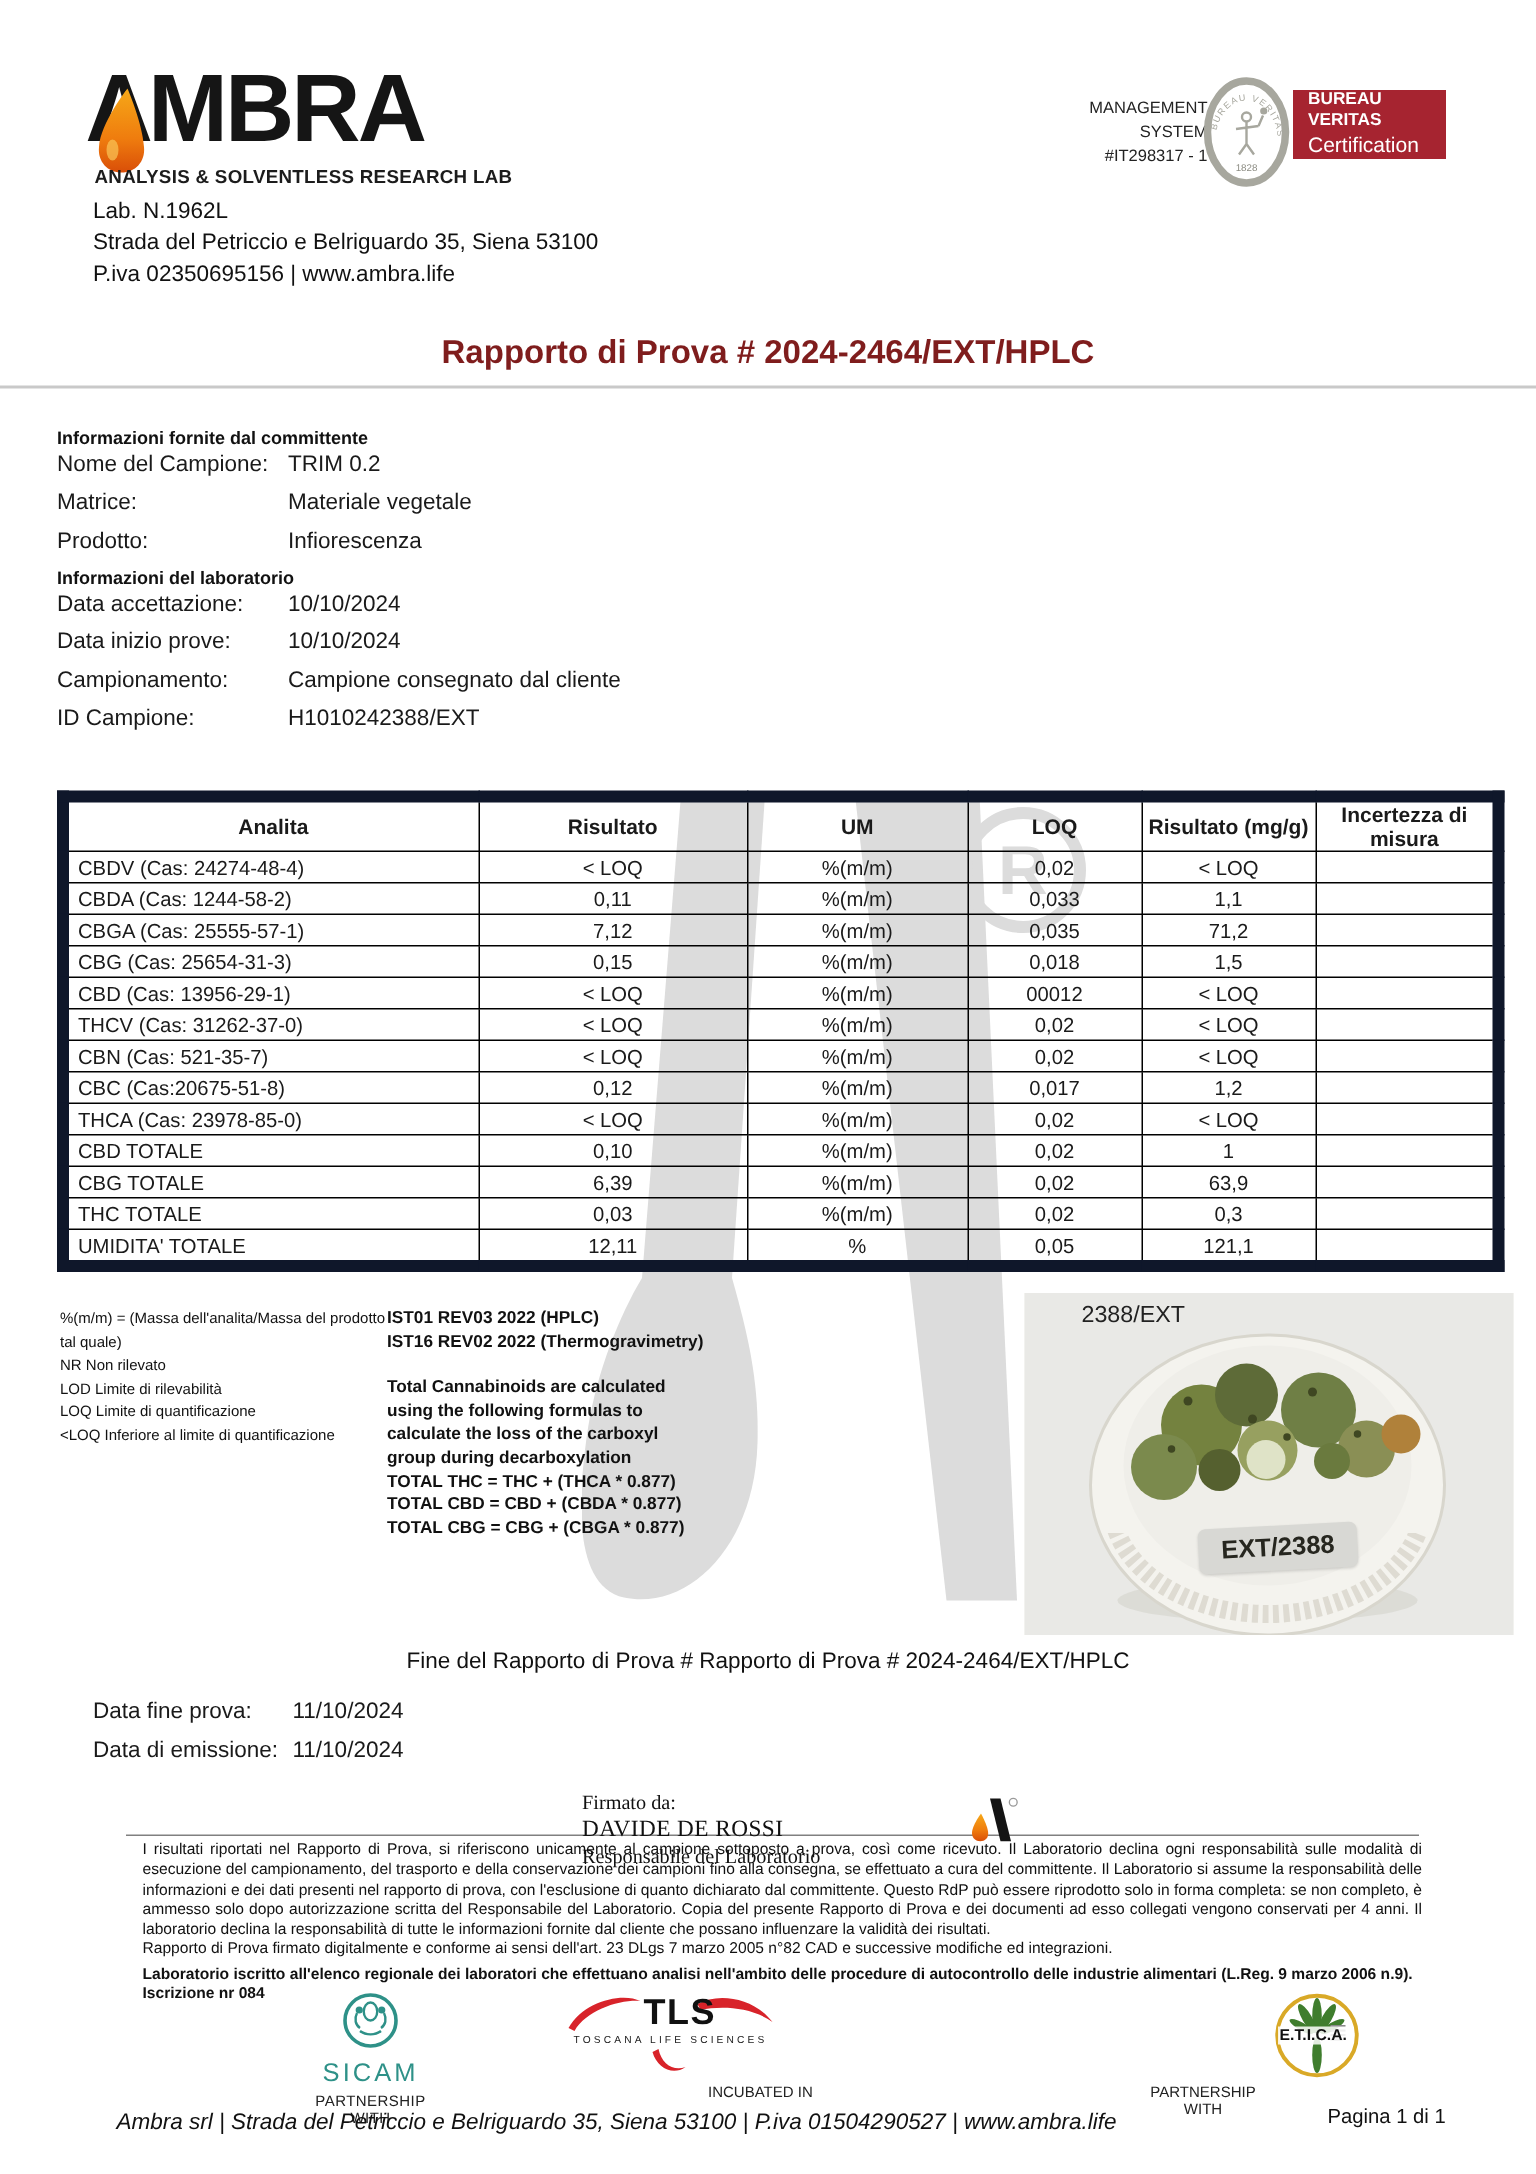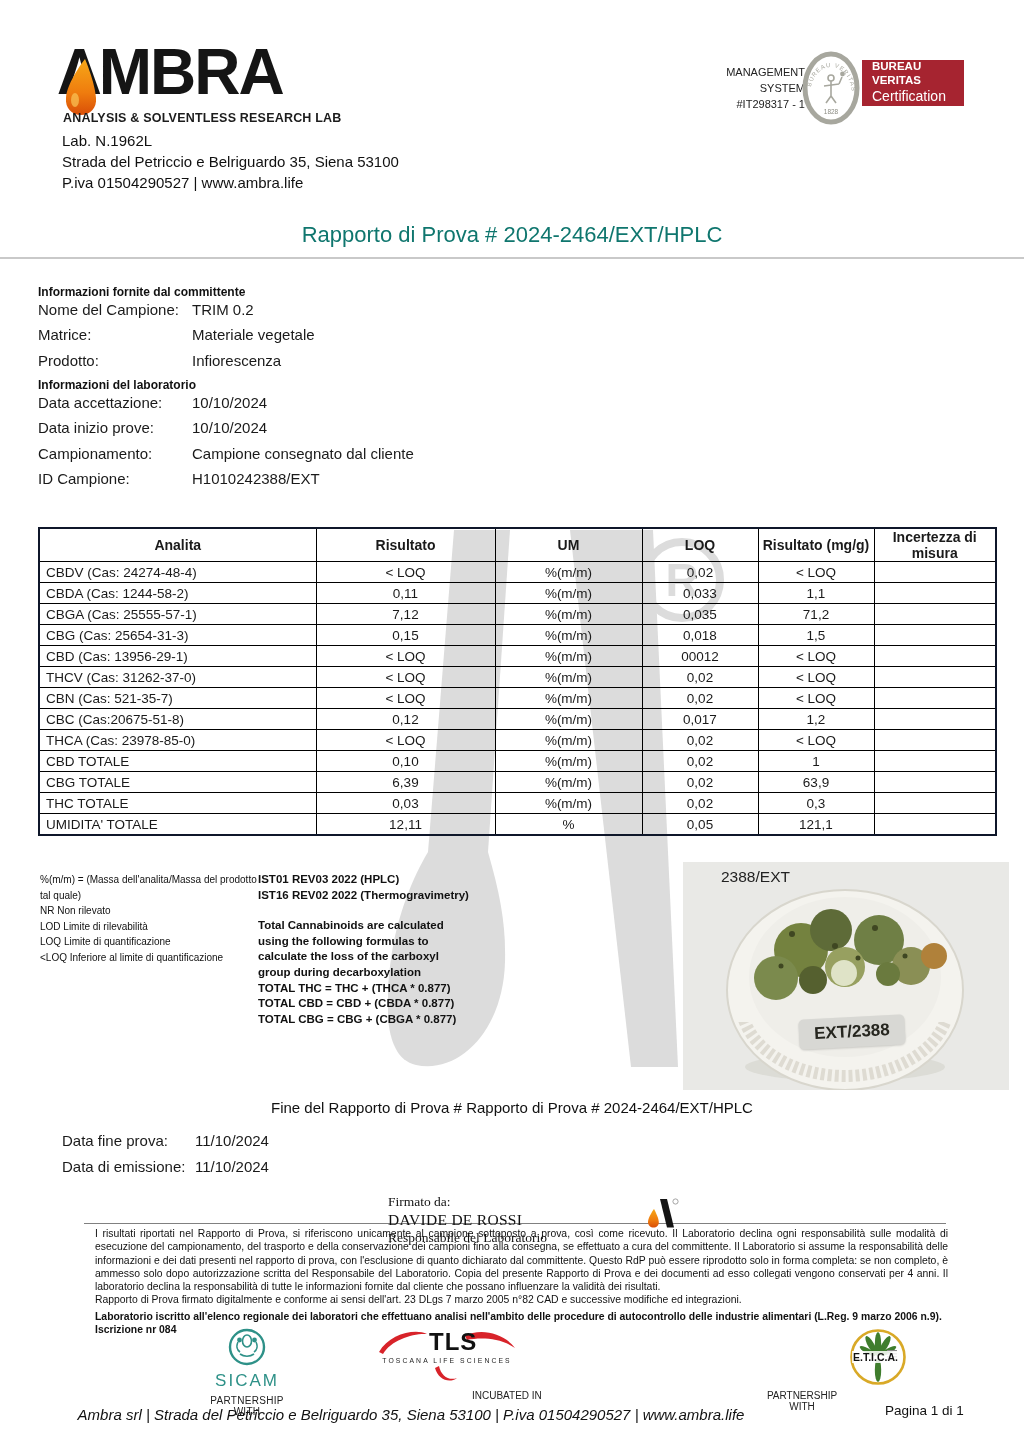--- a/index.html
+++ b/index.html
@@ -14,39 +14,39 @@
   #brand-tagline{left:63px;top:111px;font-size:12.5px;font-weight:700;letter-spacing:.2px;color:#1c1c1c;}
   .hdr-line{left:62px;font-size:15px;color:#111;}
   #lab-number{top:132px;} #lab-address{top:153px;} #lab-vat{top:174px;}
   #mgmt-text{left:575px;top:64px;width:230px;text-align:right;font-size:11px;line-height:16px;color:#222;}
   #bv-seal{left:801px;top:49px;width:60px;height:78px;}
   #bv-badge{left:862px;top:60px;width:102px;height:46px;display:flex;flex-direction:column;justify-content:center;padding-left:10px;box-sizing:border-box;}
   #bv-badge .t{color:#fff;font-size:11.5px;font-weight:700;line-height:1.2;}
   #bv-badge .s{color:#fff;font-size:14px;line-height:1.25;}
 
   
-  #report-title{left:0;top:222px;width:1024px;text-align:center;font-size:22px;font-weight:400;color:#0f766e;}
+  #report-title{left:0;top:222px;width:1024px;text-align:center;font-size:22px;font-weight:700;color:#7f1d1d;}
   #rule1{left:0;top:257px;width:1024px;height:2px;background:#c9c9c9;}
 
   
   .sec-heading{left:38px;font-size:12px;font-weight:700;color:#111;}
   #client-heading{top:285px;} #lab-heading{top:378px;}
   .info-rows{left:38px;width:600px;}
   #client-rows{top:301px;} #lab-rows{top:394px;}
   .info-row{position:relative;height:25.3px;font-size:15px;}
   .info-row .lbl{position:absolute;left:0;top:0;}
   .info-row .val{position:absolute;left:154px;top:0;}
 
   
   #results-table{left:38px;top:527px;width:957px;border-collapse:collapse;table-layout:fixed;background:transparent;}
   #results-table th{border:1.5px solid #000;height:28px;font-size:14px;font-weight:700;padding:0 2px;overflow:hidden;}
   #results-table td{border:1.5px solid #000;height:20px;font-size:13.5px;text-align:center;padding:0 4px;overflow:hidden;white-space:nowrap;}
   #results-table td.left{text-align:left;padding-left:6px;}
   #results-table tr.bold-label td.left{font-weight:400;}
-  #results-table{border:2px solid #0f172a;padding-left:24px;}
+  #results-table{border:8px solid #0f172a;padding-left:24px;}
 
   
   #notes-legend{left:40px;top:872px;width:228px;font-size:10px;line-height:15.6px;color:#111;}
   #notes-methods{left:258px;top:872px;width:214px;font-size:11.5px;line-height:15.6px;font-weight:700;color:#111;}
   #notes-methods .gap{height:15px;}
 
   
   #photo{left:683px;top:862px;width:326px;height:228px;background:#e9e9e6;}
   #photo-code{position:absolute;left:38px;top:6px;font-size:15.5px;color:#222;}
   #container-label-text{position:absolute;left:116px;top:155px;width:106px;height:30px;transform:rotate(-3deg);
@@ -115,21 +115,21 @@
           <stop offset="0.6" stop-color="#ef7c0e"></stop>
           <stop offset="1" stop-color="#d94e08"></stop>
       </linearGradient>
     </defs>
     <path d="M21,1 C21,1 3,24 2,40 C1,50 8,57 17,57 C26,57 33,50 32,40 C31,24 21,1 21,1 Z" fill="url(#dropGrad)"></path>
     <ellipse cx="11" cy="42" rx="4" ry="7" fill="#f9c659" opacity="0.7"></ellipse>
   </svg>
   <div id="brand-tagline" class="abs z1">ANALYSIS &amp; SOLVENTLESS RESEARCH LAB</div>
   <div id="lab-number" class="abs z1 hdr-line">Lab. N.1962L</div>
   <div id="lab-address" class="abs z1 hdr-line">Strada del Petriccio e Belriguardo 35, Siena 53100</div>
-  <div id="lab-vat" class="abs z1 hdr-line">P.iva 01504290527 | www.ambra.life</div>
+  <div id="lab-vat" class="abs z1 hdr-line">P.iva 02350695156 | www.ambra.life</div>
 
   <div id="mgmt-text" class="abs z1">
       <div>MANAGEMENT</div>
       <div>SYSTEM</div>
       <div>#IT298317 - 1</div>
     </div>
 
   <svg id="bv-seal" class="abs z1" viewBox="0 0 60 78" aria-hidden="true">
     <ellipse cx="30" cy="39" rx="26" ry="34" fill="#ffffff" stroke="#a7a79e" stroke-width="5"></ellipse>
     <path id="sealArc" d="M 9 46 A 21 28 0 1 1 51 46" fill="none"></path>

